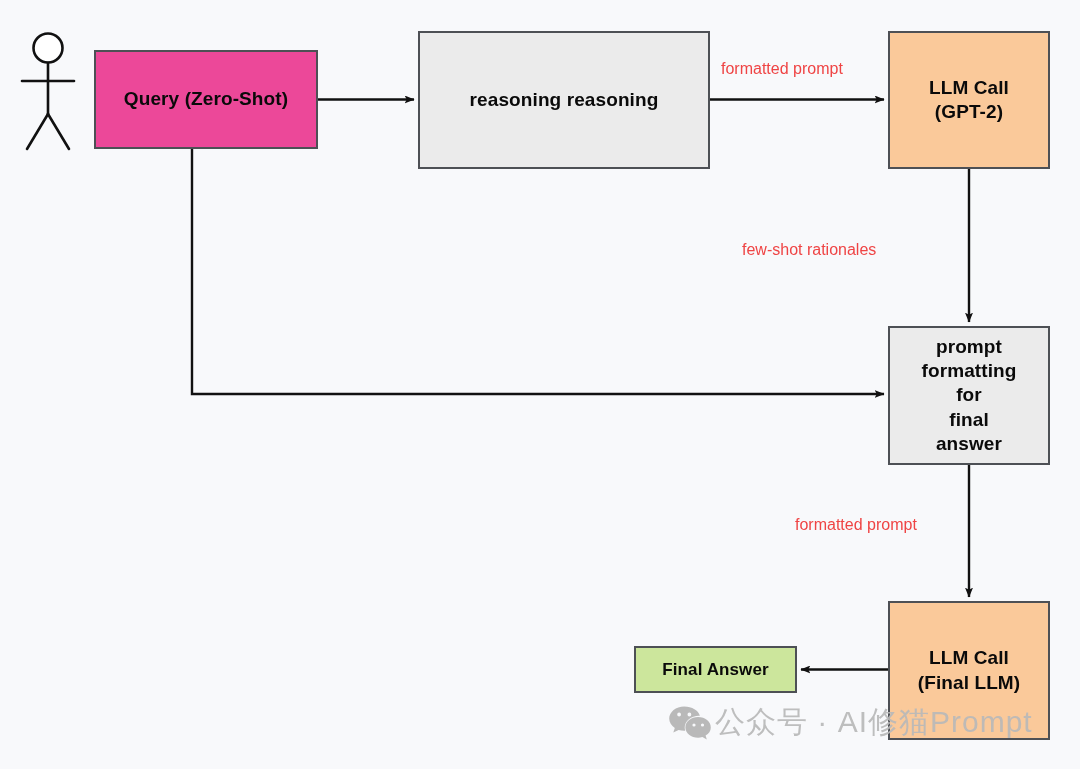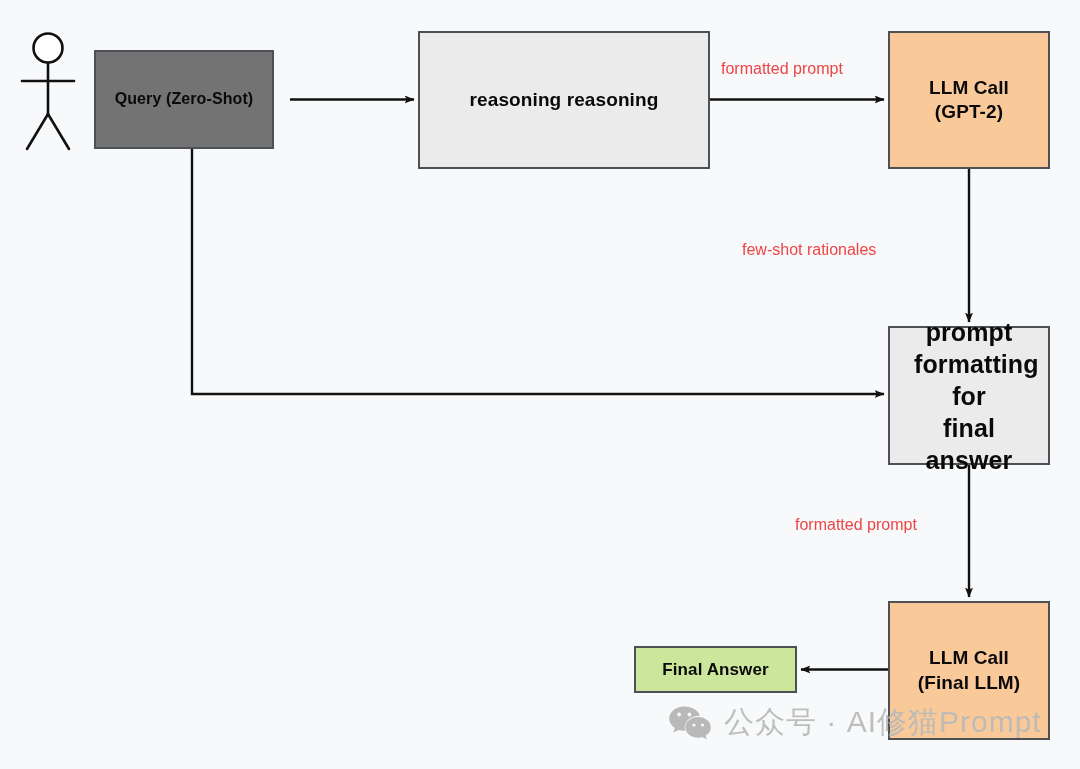--- a/index.html
+++ b/index.html
@@ -28,39 +28,39 @@
     text-align: center;
     font-weight: bold;
     color: #0a0a0a;
     line-height: 1.28;
     letter-spacing: 0.1px;
     z-index: 3;
   }
   .node span { display: block; width: 100%; }
 
   #node-query {
-    left: 94px; top: 50px; width: 180px; height: 99px;
-    background: #737373;
-    font-size: 16px;
+    left: 94px; top: 50px; width: 224px; height: 99px;
+    background: #ec4899;
+    font-size: 19px;
   }
   #node-cot {
     left: 418px; top: 31px; width: 292px; height: 138px;
     background: #ebebeb;
     font-size: 19px;
     padding: 0 14px;
   }
   #node-llm-gpt4 {
     left: 888px; top: 31px; width: 162px; height: 138px;
     background: #fac99a;
     font-size: 19px;
   }
   #node-prompt-format {
     left: 888px; top: 326px; width: 162px; height: 139px;
     background: #ebebeb;
-    font-size: 25px;
+    font-size: 19px;
     padding: 0 24px;
   }
   #node-llm-weak {
     left: 888px; top: 601px; width: 162px; height: 139px;
     background: #fac99a;
     font-size: 19px;
   }
   #node-final-answer {
     left: 634px; top: 646px; width: 163px; height: 47px;
     background: #cce69c;
@@ -84,21 +84,21 @@
     width: 1080px; height: 769px;
     z-index: 2;
   }
 
   #watermark {
     position: absolute;
     left: 668px;
     top: 702px;
     display: flex;
     align-items: center;
-    gap: 12px;
+    gap: 3px;
     z-index: 5;
     pointer-events: none;
   }
   #watermark .wm-text {
     font-size: 30px;
     color: #b9b9b9;
     white-space: nowrap;
     letter-spacing: 1px;
     font-weight: 400;
     opacity: 0.92;

